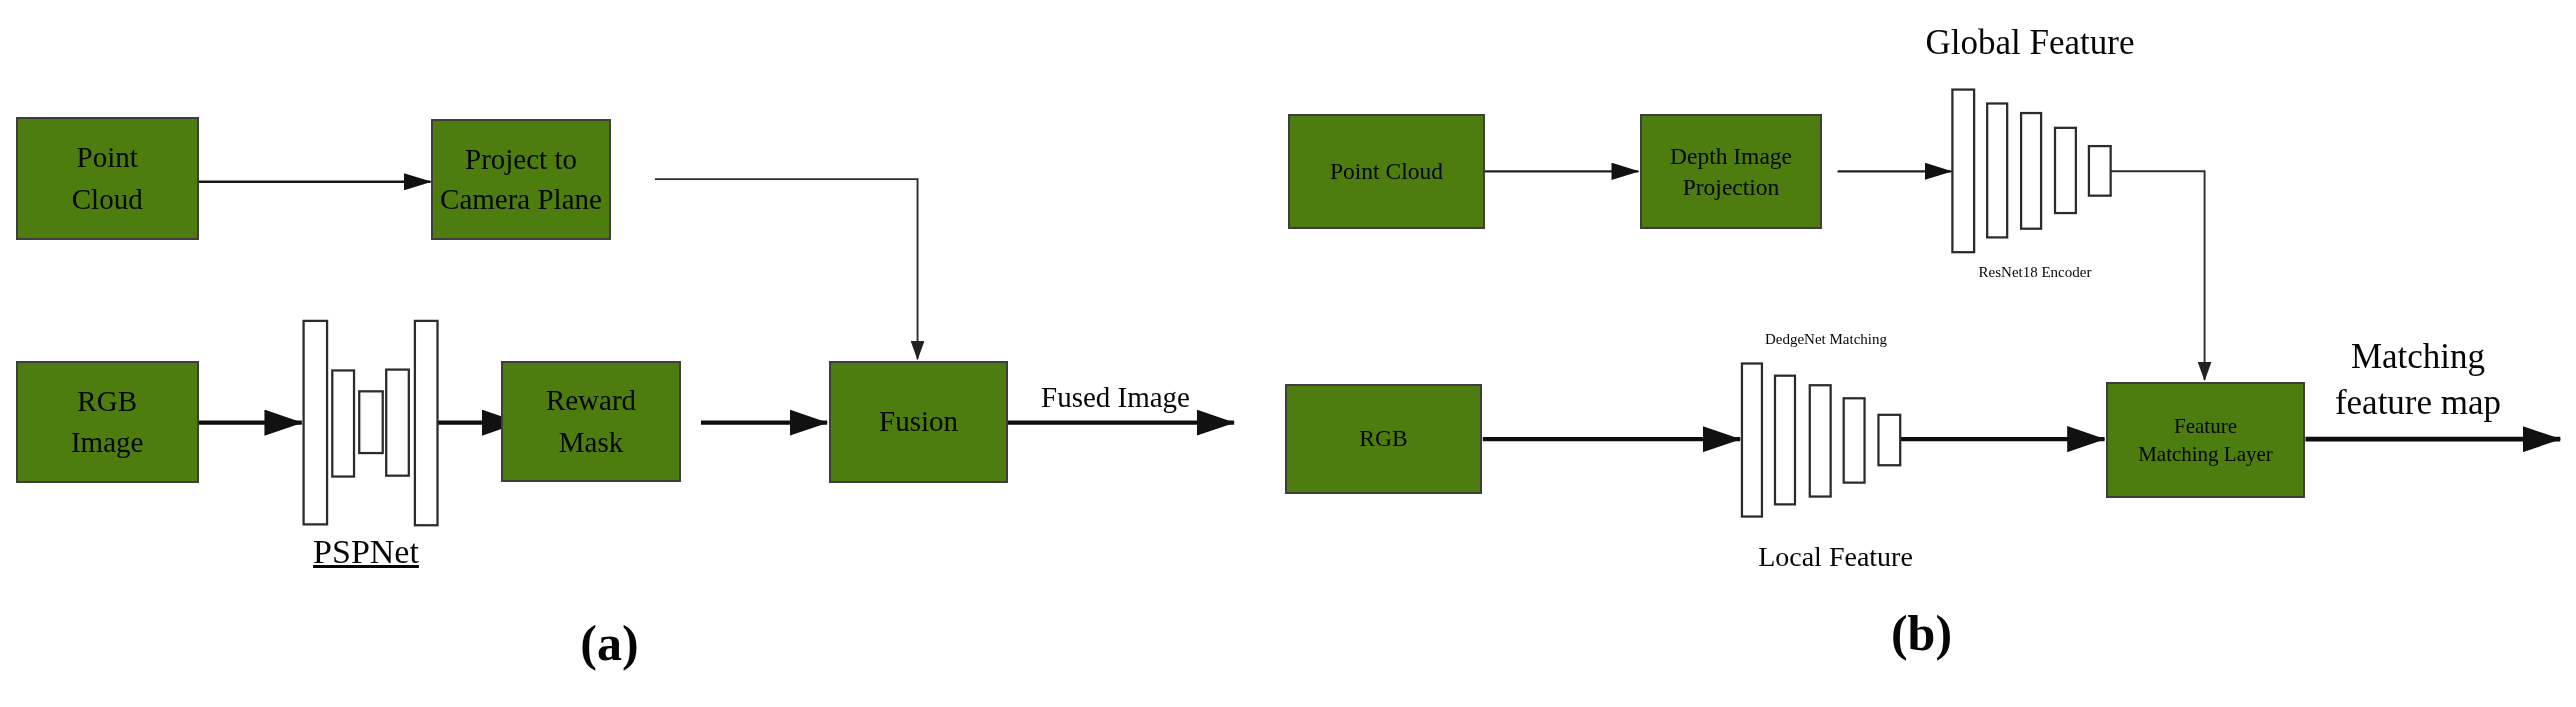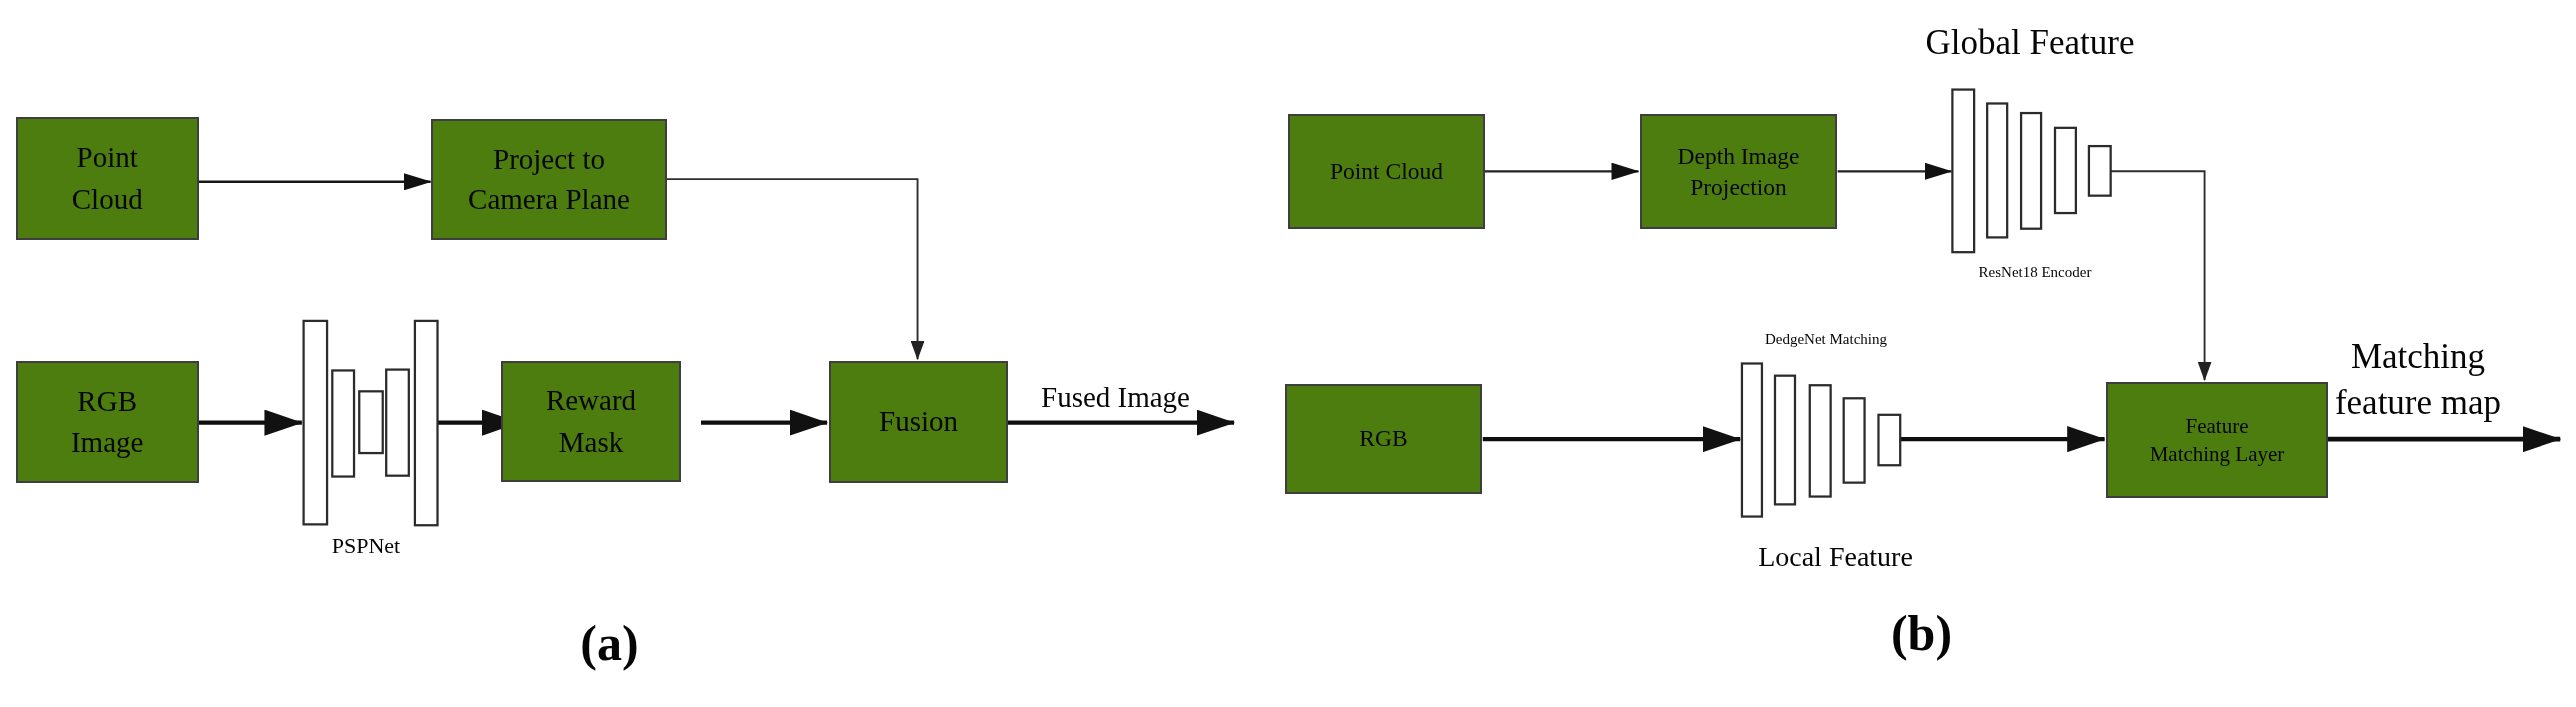--- a/index.html
+++ b/index.html
@@ -82,45 +82,45 @@
       <rect x="2041" y="432" width="23" height="148"></rect>
       <rect x="2081" y="443" width="24" height="128"></rect>
       <rect x="2120" y="458" width="24" height="97"></rect>
       <rect x="2160" y="477" width="25" height="58"></rect>
     </g>
   </svg>
 
   <div class="fbox" style="left:15.7px;top:117px;width:183px;height:123px;font-size:29px;">Point
 Cloud</div>
 
-  <div class="fbox" style="left:431px;top:119px;width:236px;height:121px;font-size:29px;line-height:1.35;">Project to
+  <div class="fbox" style="left:431px;top:119px;width:180px;height:121px;font-size:29px;line-height:1.35;">Project to
 Camera Plane</div>
 
   <div class="fbox" style="left:15.7px;top:361px;width:183px;height:122px;font-size:29px;">RGB
 Image</div>
 
   <div class="fbox" style="left:501px;top:361px;width:180px;height:121px;font-size:29px;">Reward
 Mask</div>
 
   <div class="fbox" style="left:829px;top:361px;width:179px;height:122px;font-size:29px;">Fusion</div>
 
-  <div class="flabel" style="left:279px;top:533px;width:174px;font-size:22px;">PSPNet</div>
+  <div class="flabel" style="left:279px;top:533px;width:174px;font-size:34px;text-decoration:underline;">PSPNet</div>
 
   <div class="flabel" style="left:1011px;top:381px;width:209px;font-size:29px;text-align:center;">Fused Image</div>
 
   <div class="flabel caption" style="left:501px;top:614px;width:217px;font-size:50px;">(a)</div>
 
   <div class="fbox" style="left:1288px;top:114px;width:197px;height:115px;font-size:23.5px;">Point Cloud</div>
 
-  <div class="fbox" style="left:1640px;top:114px;width:197px;height:115px;font-size:23.5px;line-height:1.3;">Depth Image
+  <div class="fbox" style="left:1640px;top:114px;width:182px;height:115px;font-size:23.5px;line-height:1.3;">Depth Image
 Projection</div>
 
   <div class="fbox" style="left:1285px;top:384px;width:197px;height:110px;font-size:23.5px;">RGB</div>
 
-  <div class="fbox" style="left:2106px;top:382px;width:222px;height:116px;font-size:21px;line-height:1.35;">Feature
+  <div class="fbox" style="left:2106px;top:382px;width:199px;height:116px;font-size:21px;line-height:1.35;">Feature
 Matching Layer</div>
 
   <div class="flabel" style="left:1891px;top:22.6px;width:278px;font-size:35px;">Global Feature</div>
 
   <div class="flabel" style="left:1948px;top:264px;width:174px;font-size:15px;">ResNet18 Encoder</div>
 
   <div class="flabel" style="left:1739px;top:331px;width:174px;font-size:15px;">DedgeNet Matching</div>
 
   <div class="flabel" style="left:2305px;top:334px;width:226px;font-size:35px;line-height:1.3;">Matching
 feature map</div>

